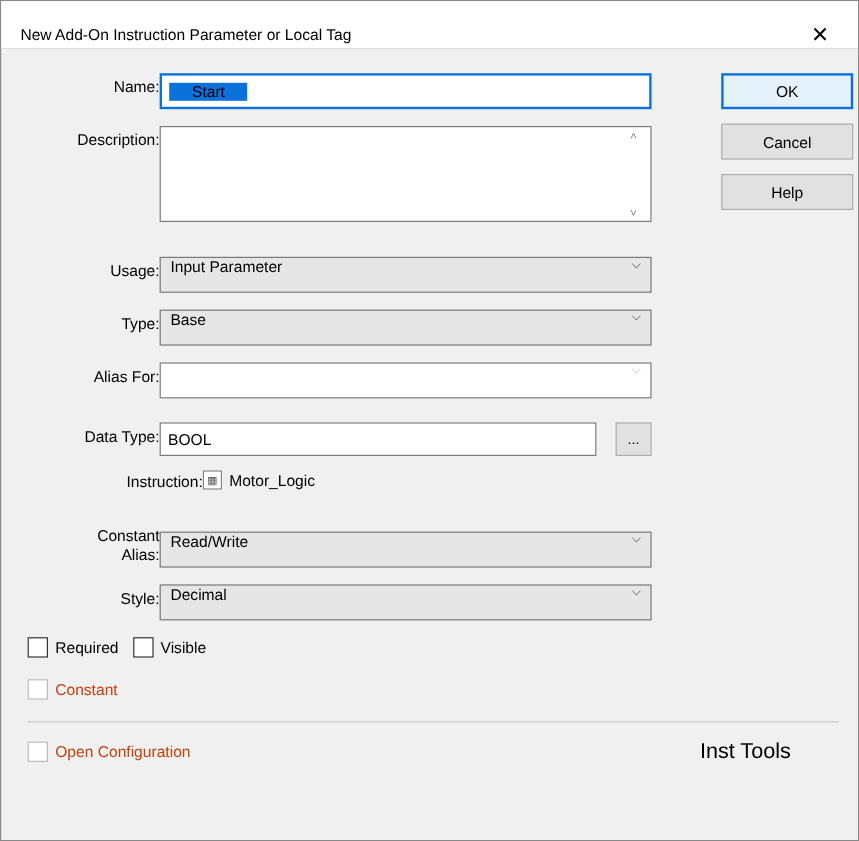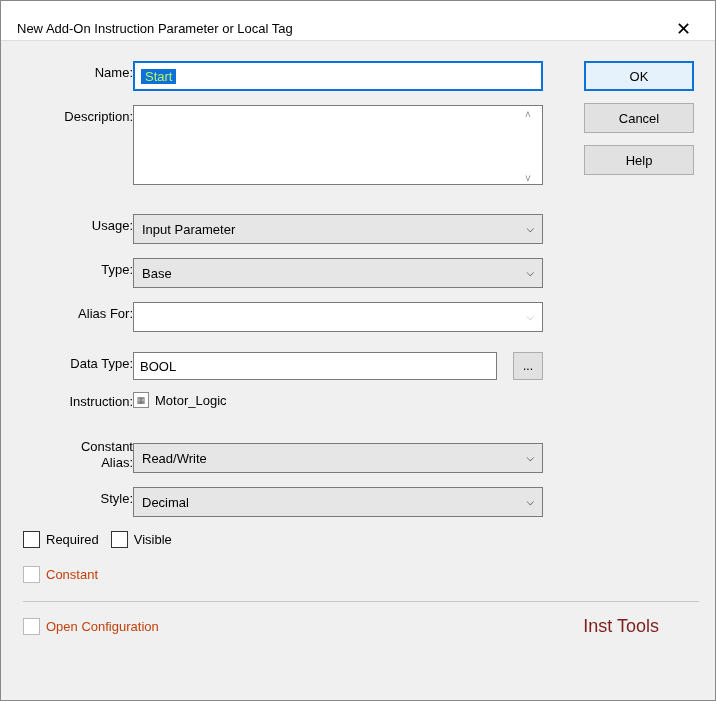--- a/index.html
+++ b/index.html
@@ -44,21 +44,21 @@
   .label-col {
     width: 110px;
     padding-top: 4px;
     text-align: right;
   }
   .field-col {
     width: 410px;
   }
   .btn-col {
     position: absolute;
-    right: 21px;
+    right: 4px;
     top: 20px;
     width: 110px;
     display: flex;
     flex-direction: column;
     gap: 12px;
   }
   .btn {
     height: 30px;
     background: #e1e1e1;
     border: 1px solid #adadad;
@@ -79,22 +79,22 @@
     position: absolute;
     inset: 0;
     border: 2px solid #0a72da;
     background: #fff;
     padding: 3px 6px;
     display: flex;
     align-items: center;
   }
   .name-sel {
     background: #0a72da;
-    color: #bef264;
-    padding: 0 4px;
+    color: #000000;
+    padding: 0 19px;
   }
   textarea.desc {
     width: 100%;
     height: 80px;
     border: 1px solid #7a7a7a;
     resize: none;
     font-family: inherit;
     font-size: 13px;
     padding: 4px 20px 4px 6px;
     background: #fff;
@@ -112,21 +112,20 @@
     color: #888;
     font-size: 10px;
     pointer-events: none;
   }
   .select {
     width: 100%;
     height: 30px;
     border: 1px solid #7a7a7a;
     background: #e6e6e6;
     display: flex;
-    align-items: center;
     justify-content: space-between;
     padding: 0 8px;
     font-size: 13px;
   }
   .select.white { background: #fff; }
   .chev {
     font-size: 10px;
     color: #333;
   }
   .chev.gray { color: #bbb; }
@@ -194,21 +193,21 @@
     border-top: 1px solid #c8c8c8;
     margin: 18px 0 14px 0;
   }
   .footer-row {
     display: flex;
     align-items: center;
     justify-content: space-between;
     padding-right: 40px;
   }
   .watermark {
-    color: #7f1d1d;
+    color: #000000;
     font-size: 18px;
   }
   .two-line-label { line-height: 1.25; }
 </style>
 </head>
 <body>
 
 <div class="window">
 
   <div class="titlebar">
@@ -283,21 +282,21 @@
     <div style="height:6px"></div>
 
     <div class="row datatype-row">
       <div class="label-col">Data Type:</div>
       <div class="field-col">
         <input class="datatype-input" value="BOOL" style="">
         <button class="browse-btn">...</button>
       </div>
     </div>
 
-    <div class="row" style="margin-top:-4px;">
+    <div class="row" style="margin-top:-4px;margin-left:36px;">
       <div class="label-col">Instruction:</div>
       <div class="field-col">
         <div class="instr-val">
           <span class="instr-icon">▦</span>
           <span>Motor_Logic</span>
         </div>
       </div>
     </div>
 
     <div style="height:12px"></div>

